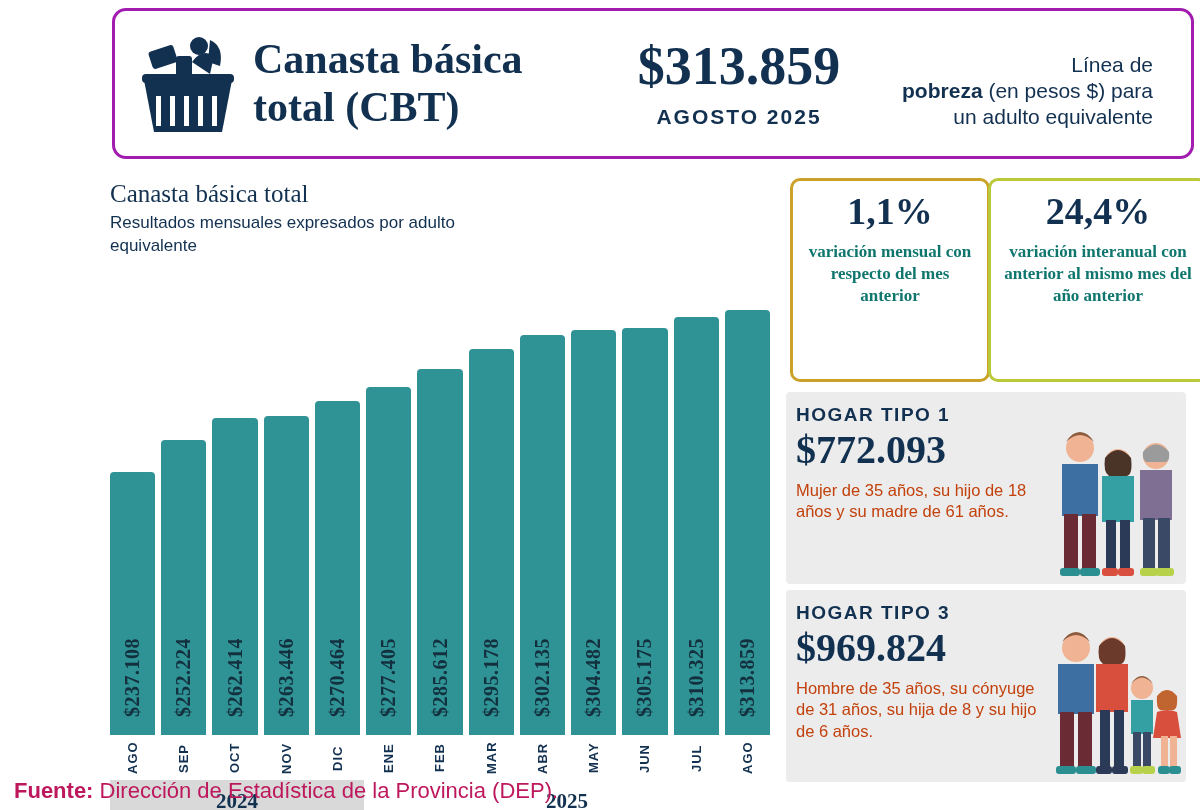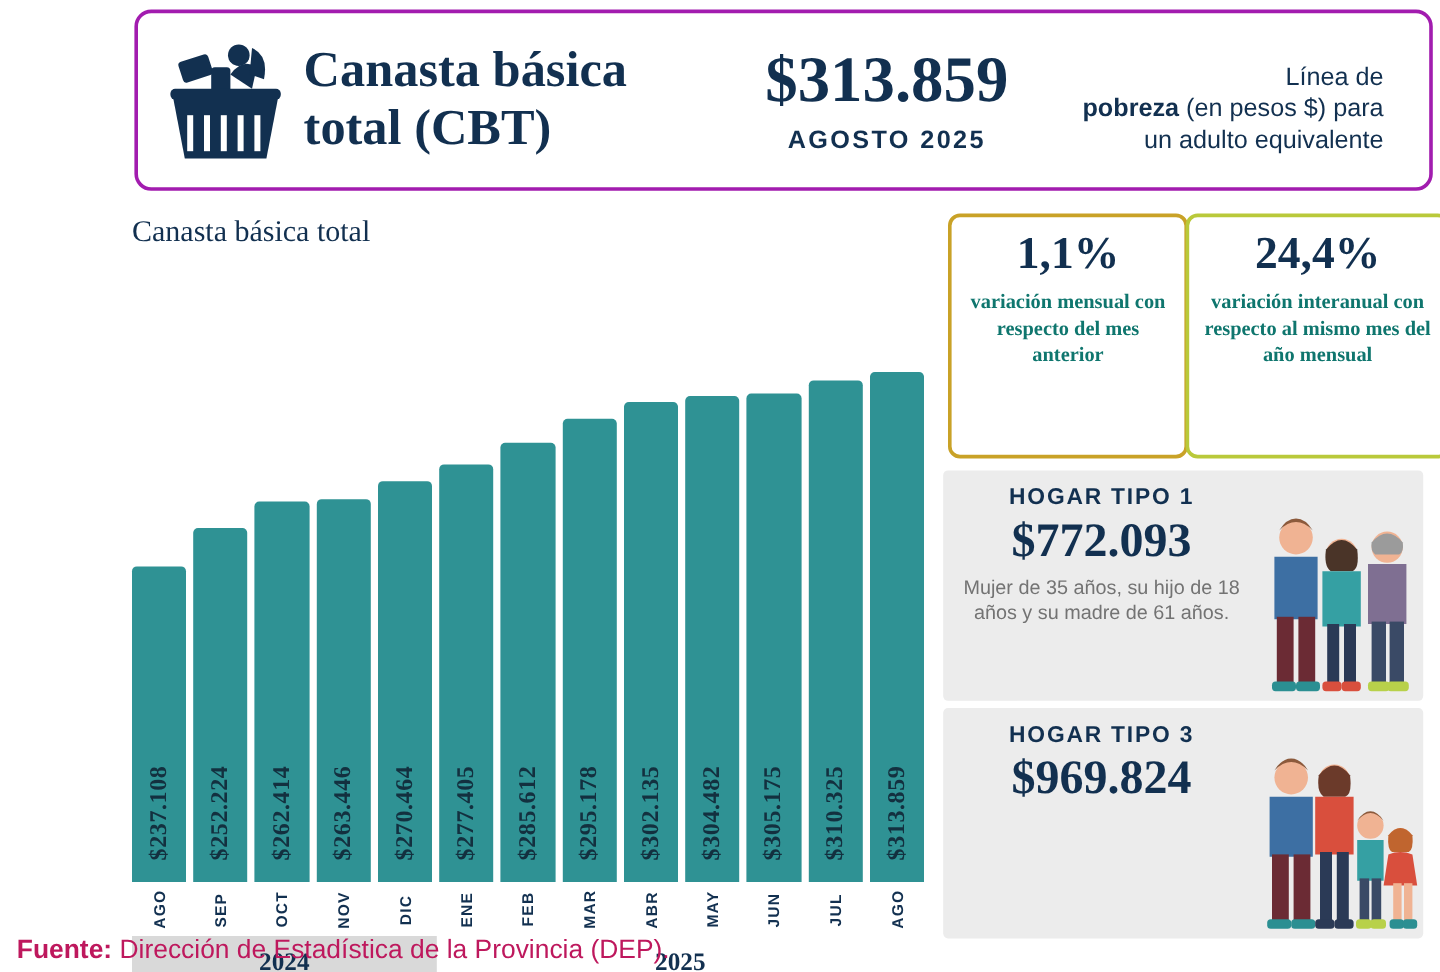--- a/index.html
+++ b/index.html
@@ -105,30 +105,30 @@
   .var-txt{
     font-family:"Liberation Serif", serif;font-weight:700;font-size:17px;color:#0f766e;
     line-height:1.3;margin-top:8px;
   }
 
   .hogar{
     position:absolute;background:#ececec;border-radius:4px;display:flex;overflow:hidden;
   }
   .hogar.one{left:786px;top:392px;width:400px;height:192px;}
   .hogar.two{left:786px;top:590px;width:400px;height:192px;}
-  .hogar .info{flex:1 1 auto;padding:12px 6px 10px 10px;text-align:center;}
+  .hogar .info{flex:1 1 auto;padding:12px 6px 10px 10px;text-align:left;}
   .hogar .h-title{
     font-weight:700;font-size:19px;letter-spacing:1.5px;color:#123050;
   }
   .hogar .h-amount{
     font-family:"Liberation Serif", serif;font-weight:700;font-size:40px;color:#123050;
     line-height:1.1;margin-top:2px;
   }
   .hogar .h-desc{
-    font-size:16.5px;line-height:1.3;color:#737373;margin-top:8px;
+    font-size:16.5px;line-height:1.3;color:#c2410c;margin-top:8px;
   }
   .hogar .figs{flex:0 0 140px;display:flex;align-items:flex-end;justify-content:center;padding-bottom:6px;}
 </style>
 </head>
 <body>
 
 <div class="header">
   <div class="basket">
     <svg width="104" height="116" viewBox="0 0 104 116">
       <rect x="14" y="22" width="26" height="18" rx="3" fill="#123050" transform="rotate(-18 27 31)"></rect>
@@ -151,20 +151,21 @@
     <div class="period">AGOSTO 2025</div>
   </div>
   <div class="note">
     <span>Línea de</span><br>
     <b>pobreza</b><span> (en pesos $) para un adulto equivalente</span>
   </div>
 </div>
 
 <div class="chart-wrap">
   <div class="chart-title">Canasta básica total</div>
+  <div class="chart-sub">Resultados mensuales expresados por adulto equivalente</div>
 
   <div class="plot" id="plot">
       <div class="bar-col">
         <div class="bar" style="background: rgb(47, 146, 148); height: 62%;">
           <span class="val">$237.108</span>
         </div>
       </div>
       <div class="bar-col">
         <div class="bar" style="background: rgb(47, 146, 148); height: 69.484%;">
           <span class="val">$252.224</span>
@@ -250,21 +251,21 @@
 <div class="source">
   <b>Fuente:</b><span> Dirección de Estadística de la Provincia (DEP).</span>
 </div>
 
 <div class="var-box a">
   <div class="var-pct">1,1%</div>
   <div class="var-txt">variación mensual con respecto del mes anterior</div>
 </div>
 <div class="var-box b">
   <div class="var-pct">24,4%</div>
-  <div class="var-txt">variación interanual con respecto al mismo mes del año mensual</div>
+  <div class="var-txt">variación interanual con anterior al mismo mes del año anterior</div>
 </div>
 
 <div class="hogar one">
   <div class="info">
     <div class="h-title">HOGAR TIPO 1</div>
     <div class="h-amount">$772.093</div>
     <div class="h-desc">Mujer de 35 años, su hijo de 18 años y su madre de 61 años.</div>
   </div>
   <div class="figs">
     <svg width="132" height="160" viewBox="0 0 132 160">
@@ -293,20 +294,21 @@
       <rect x="90" y="150" width="18" height="8" rx="3" fill="#b8d14a"></rect>
       <rect x="106" y="150" width="18" height="8" rx="3" fill="#b8d14a"></rect>
     </svg>
   </div>
 </div>
 
 <div class="hogar two">
   <div class="info">
     <div class="h-title">HOGAR TIPO 3</div>
     <div class="h-amount">$969.824</div>
+    <div class="h-desc">Hombre de 35 años, su cónyuge de 31 años, su hija de 8 y su hijo de 6 años.</div>
   </div>
   <div class="figs">
     <svg width="132" height="160" viewBox="0 0 132 160">
 
       <circle cx="26" cy="32" r="14" fill="#f0b393"></circle>
       <path d="M12 26 q14 -14 28 0 q-6 -10 -14 -10 q-8 0 -14 10z" fill="#8c5a3c"></path>
       <path d="M8 48 h36 v50 h-36z" fill="#3d6fa3"></path>
       <rect x="10" y="96" width="14" height="56" fill="#6b2b34"></rect>
       <rect x="28" y="96" width="14" height="56" fill="#6b2b34"></rect>
       <rect x="6" y="150" width="20" height="8" rx="3" fill="#2b8f92"></rect>

